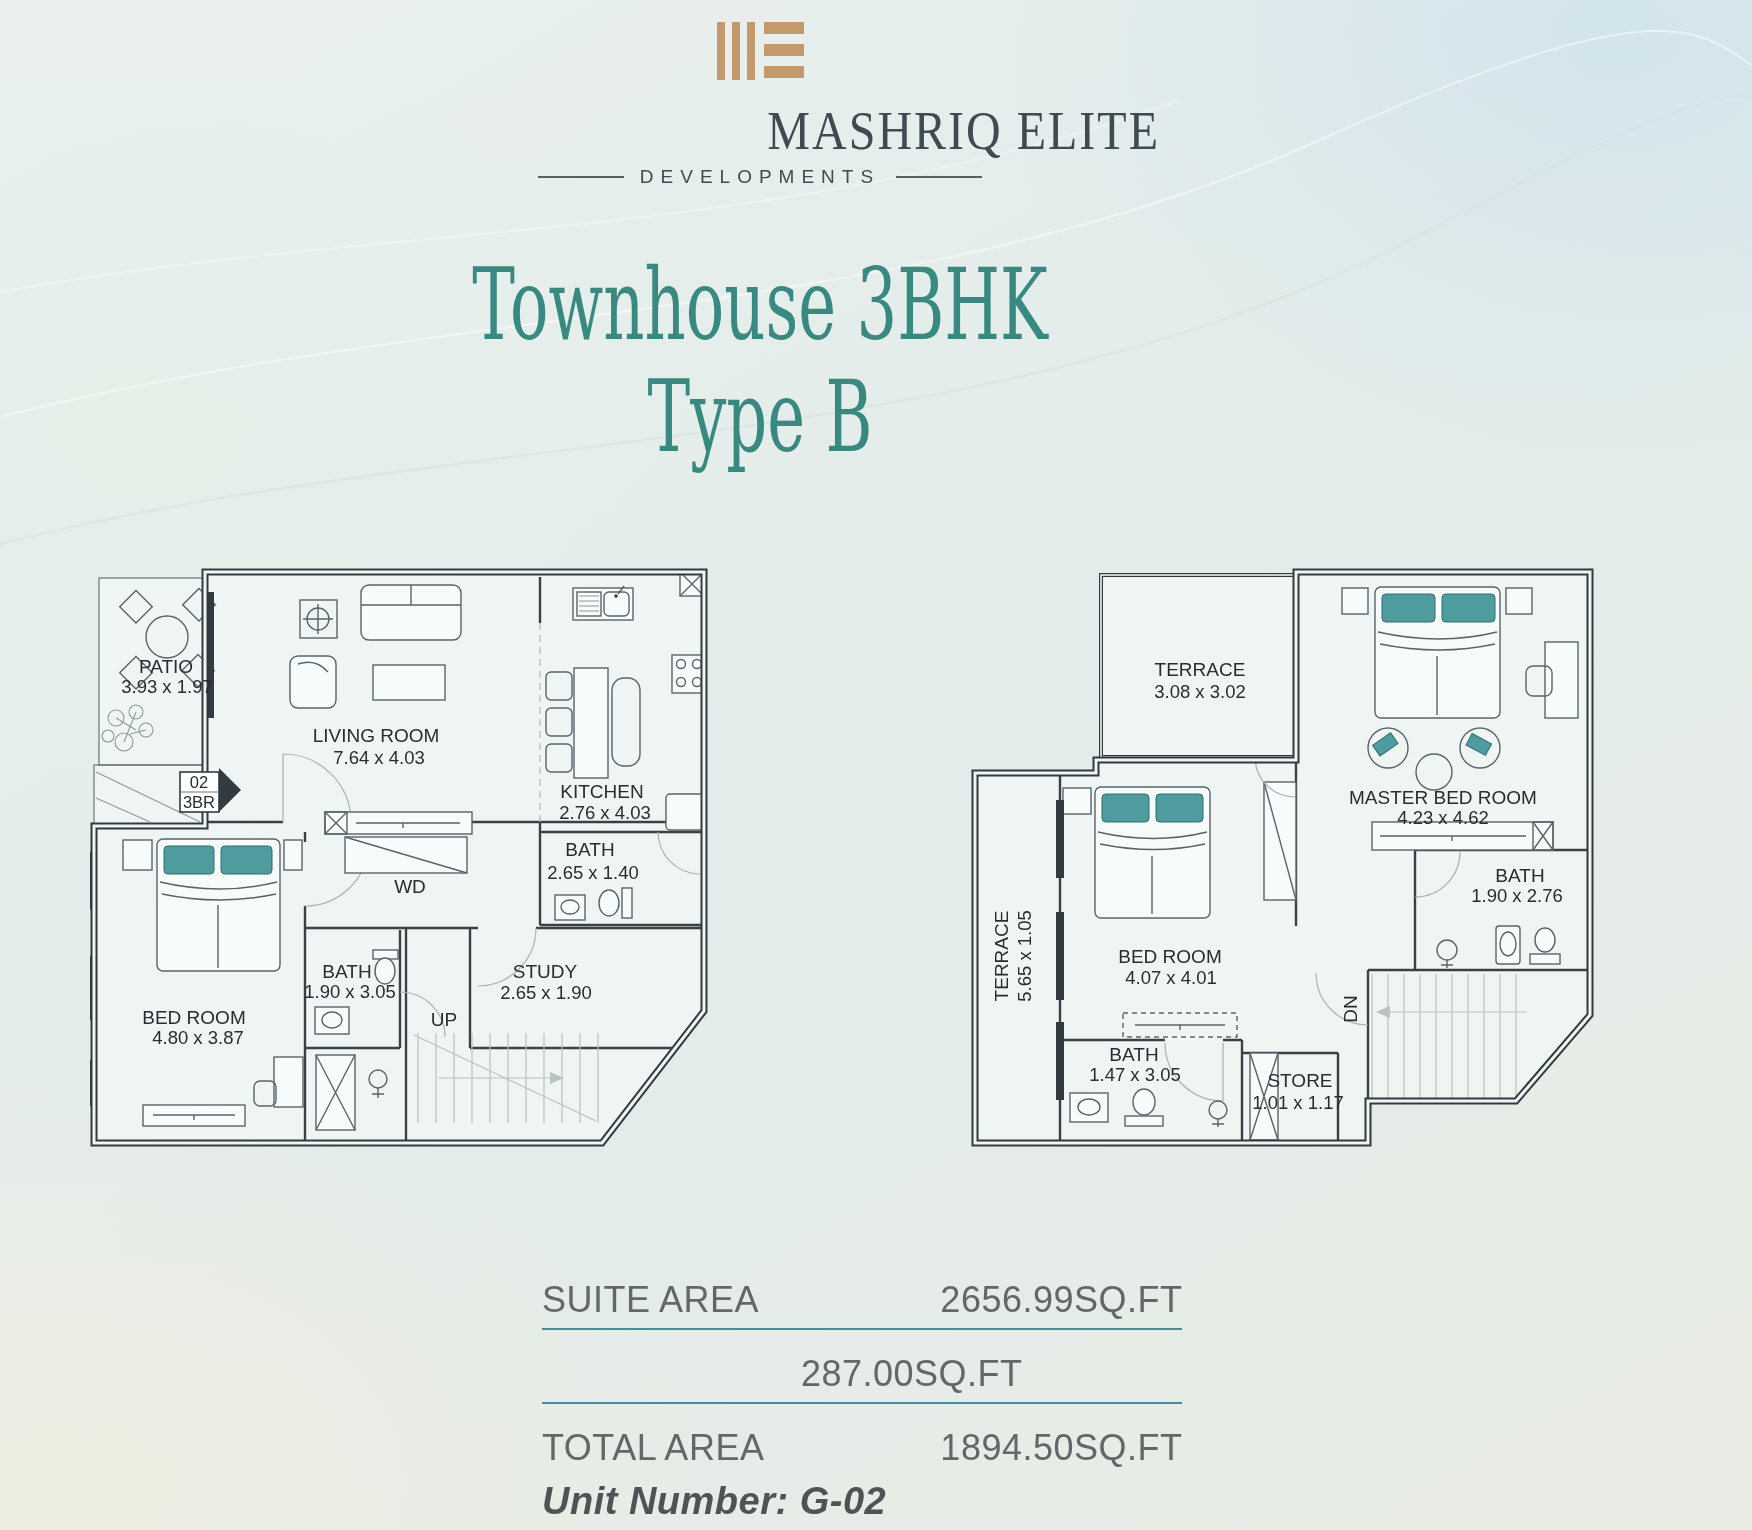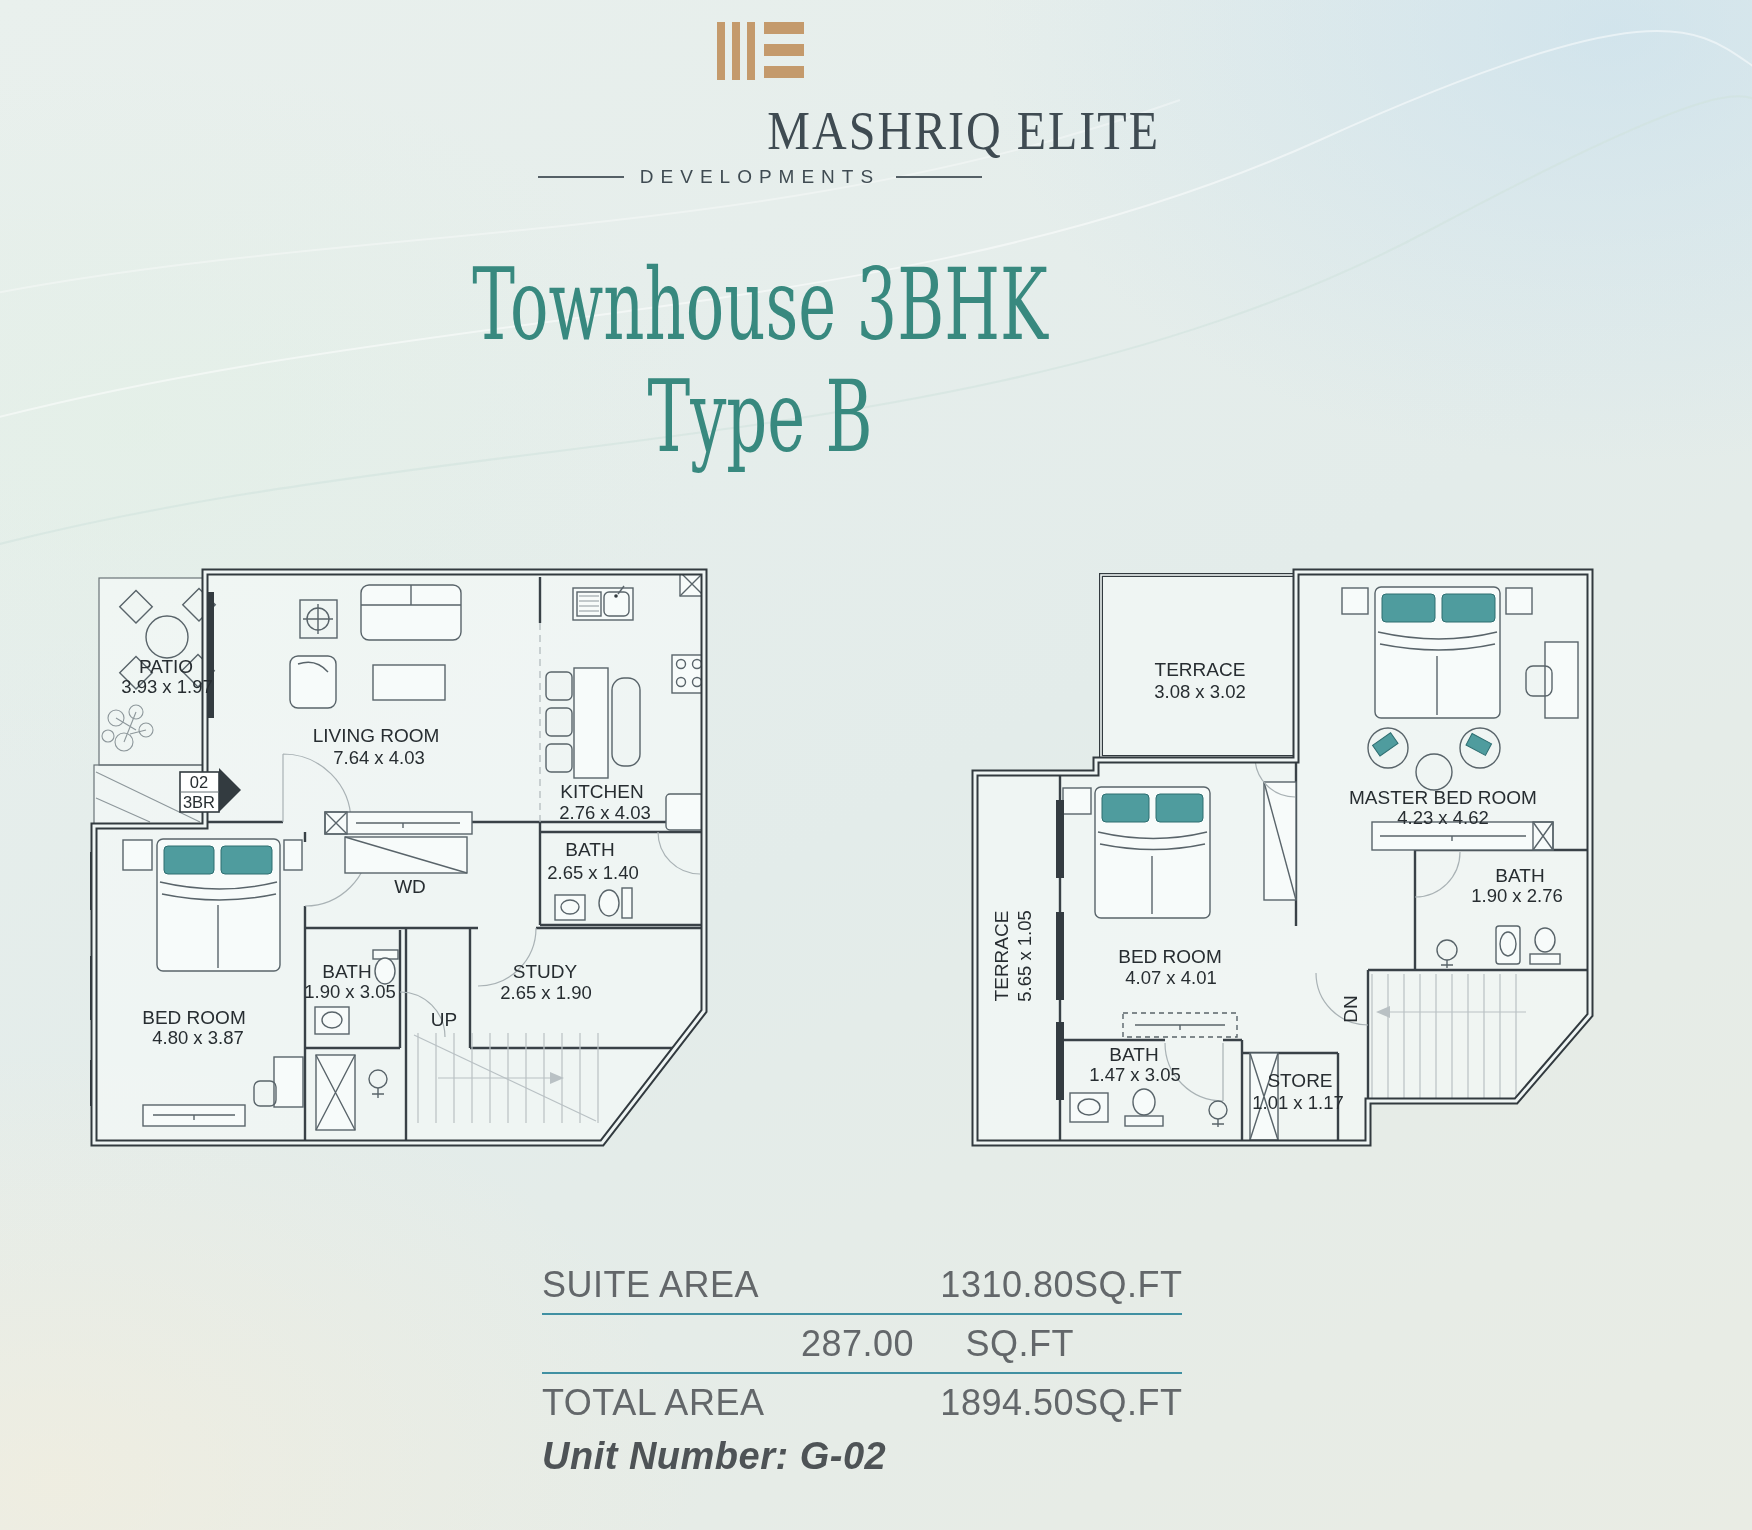--- a/index.html
+++ b/index.html
@@ -43,24 +43,24 @@
   .arc{fill:none;stroke:#a9b2b5;stroke-width:1.2;}
   .stair{stroke:#b9c1c4;stroke-width:1.2;fill:none;}
   .stair-f{fill:#b9c1c4;}
   .pillow{fill:#4f9c9e;stroke:#2e6e71;stroke-width:1;}
   .dark{fill:#333b40;}
   .txt{font:19px "Liberation Sans",sans-serif;fill:#272d31;text-anchor:middle;}
   .txtd{font:18.5px "Liberation Sans",sans-serif;fill:#272d31;text-anchor:middle;}
   .txtm{font:16.5px "Liberation Sans",sans-serif;fill:#272d31;text-anchor:middle;}
   
   .areas{position:absolute;left:542px;top:1256px;width:640px;color:#63676a;font-size:36px;letter-spacing:.5px;}
-  .area-row{display:grid;grid-template-columns:1fr 160px 108px;align-items:center;height:57px;}
+  .area-row{display:grid;grid-template-columns:1fr 160px 108px;align-items:center;height:57px;margin-top:15px;}
   .area-row.rule{border-bottom:2px solid #4090a2;}
   .area-value{text-align:right;}
-  .area-unit{text-align:right;}
+  .area-unit{text-align:left;}
   .unit-number{margin-top:4px;font-style:italic;font-weight:bold;font-size:38px;color:#4e5356;letter-spacing:.5px;}
 </style>
 </head>
 <body>
 
 <div class="page">
 
   <svg class="waves" width="1752" height="1530">
     <path d="M-50,430 C420,300 900,330 1320,140 S1700,60 1800,90" stroke="rgba(255,255,255,0.5)" stroke-width="2" fill="none"></path>
     <path d="M-60,560 C430,420 980,470 1430,230 S1720,140 1800,170" stroke="rgba(208,226,221,0.55)" stroke-width="2" fill="none"></path>
@@ -372,21 +372,21 @@
     <text class="txt" x="174" y="501">BATH</text>
     <text class="txtd" x="175" y="521">1.47 x 3.05</text>
     <text class="txt" x="340" y="527">STORE</text>
     <text class="txtd" x="338" y="549">1.01 x 1.17</text>
     <text class="txt" transform="translate(397,449) rotate(-90)">DN</text>
   </svg>
 
   <div class="areas">
     <div class="area-row rule">
       <div class="area-label">SUITE AREA</div>
-      <div class="area-value">1310.80</div>
+      <div class="area-value">2656.99</div>
       <div class="area-unit">SQ.FT</div>
     </div>
     <div class="area-row rule">
       <div class="area-value">287.00</div>
       <div class="area-unit">SQ.FT</div>
     </div>
     <div class="area-row">
       <div class="area-label">TOTAL AREA</div>
       <div class="area-value">1894.50</div>
       <div class="area-unit">SQ.FT</div>

